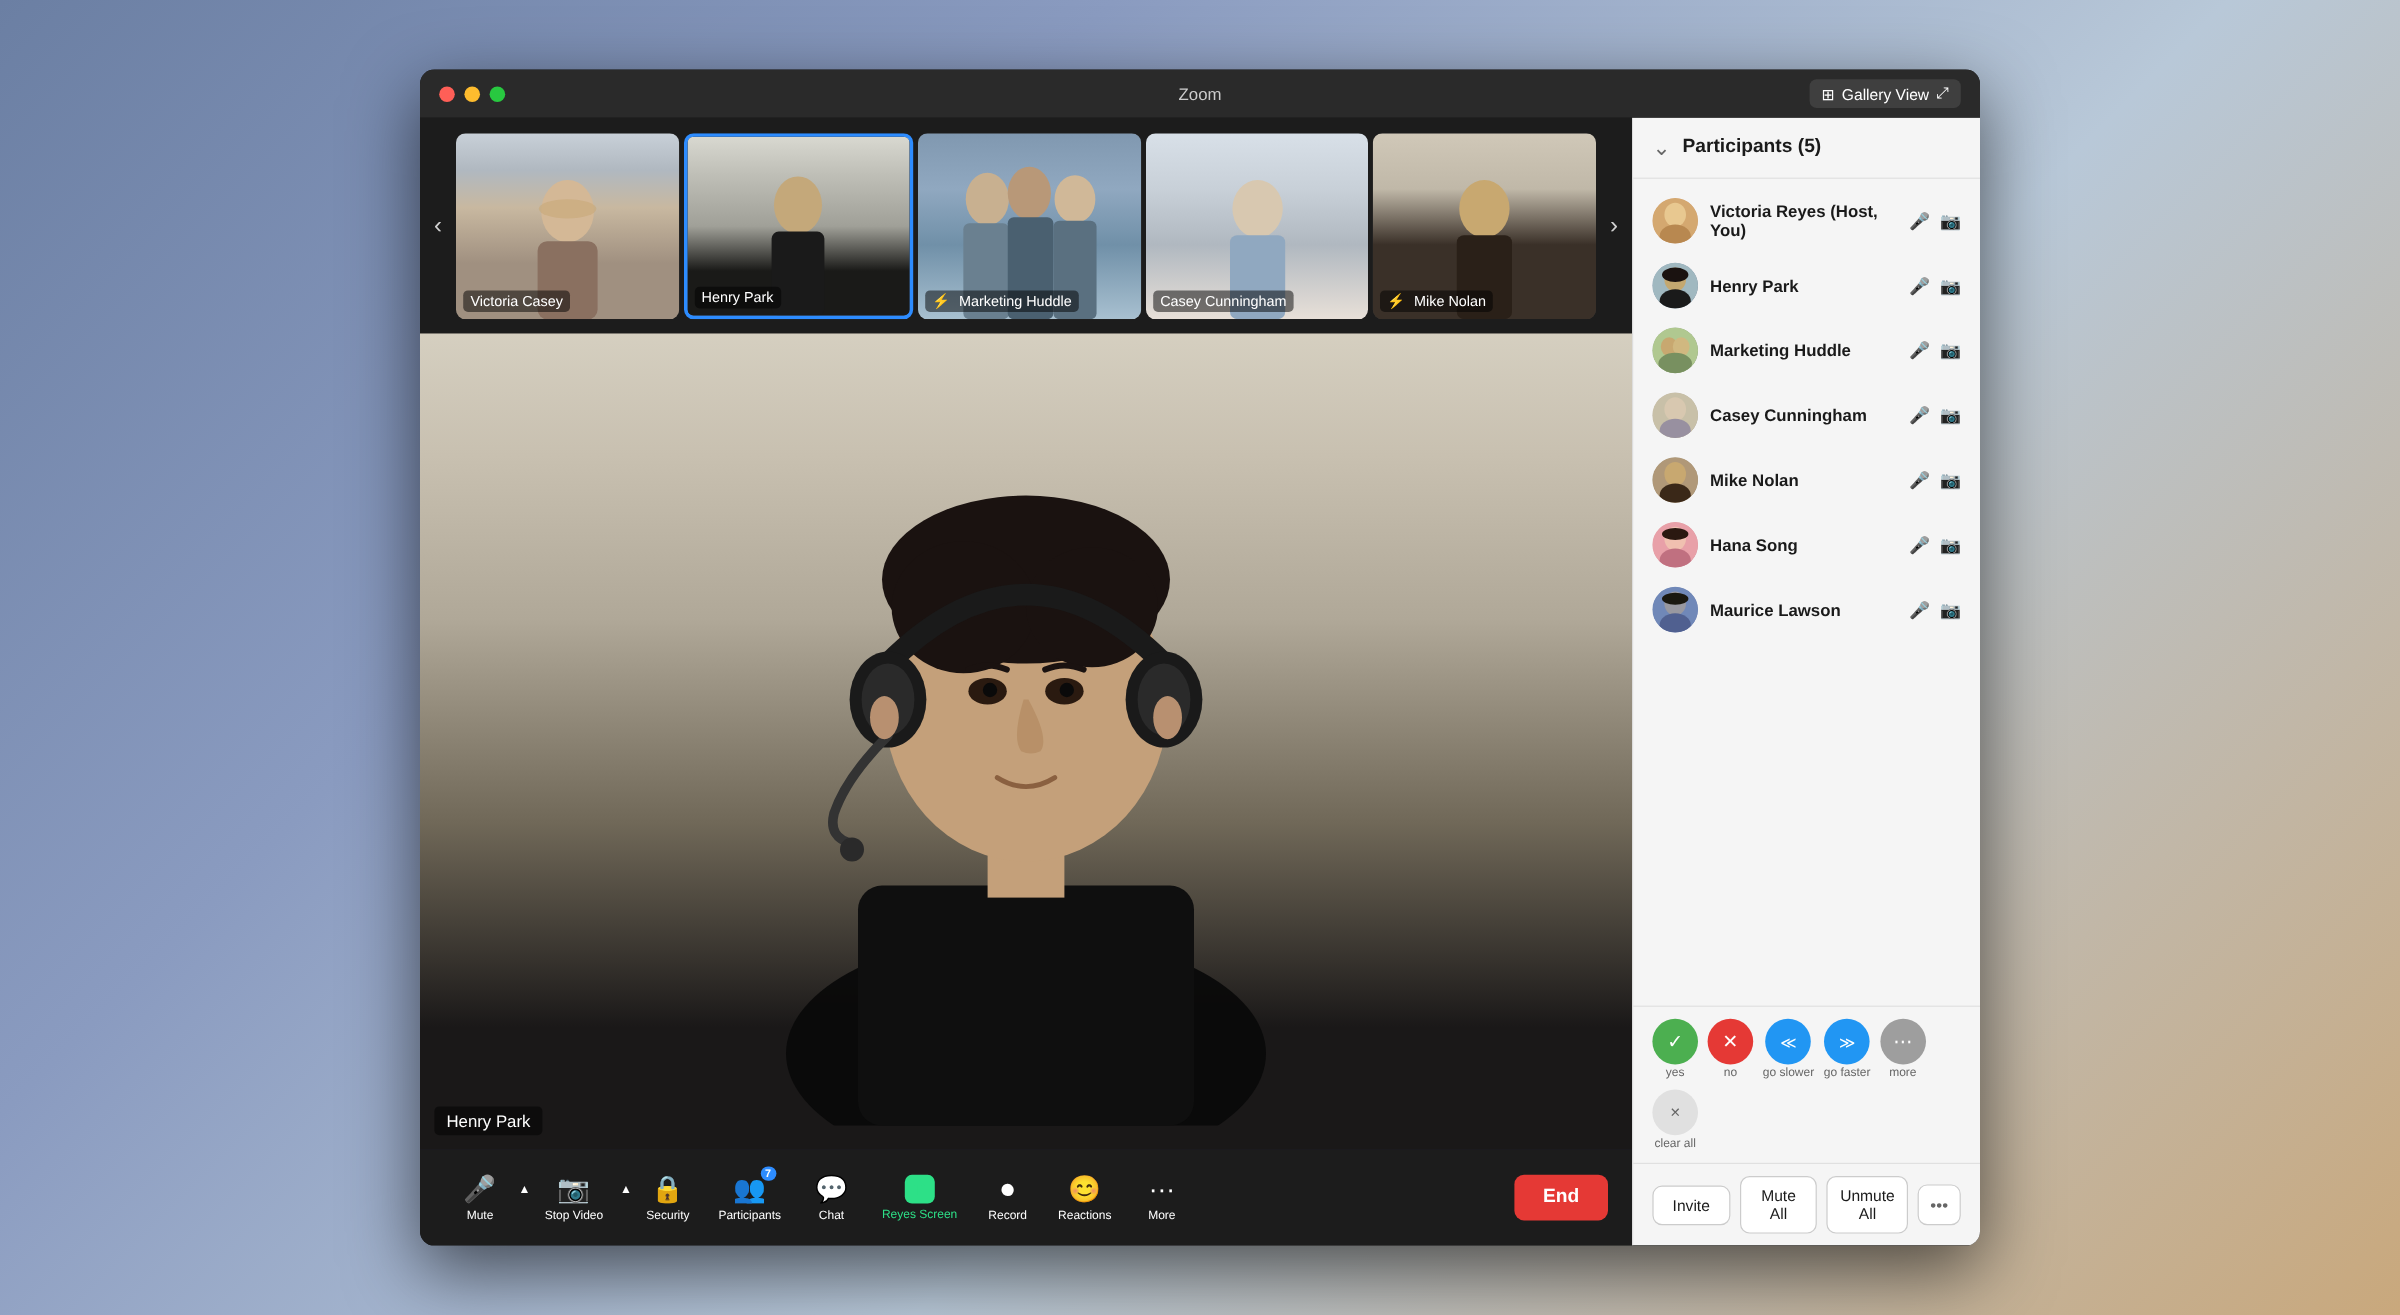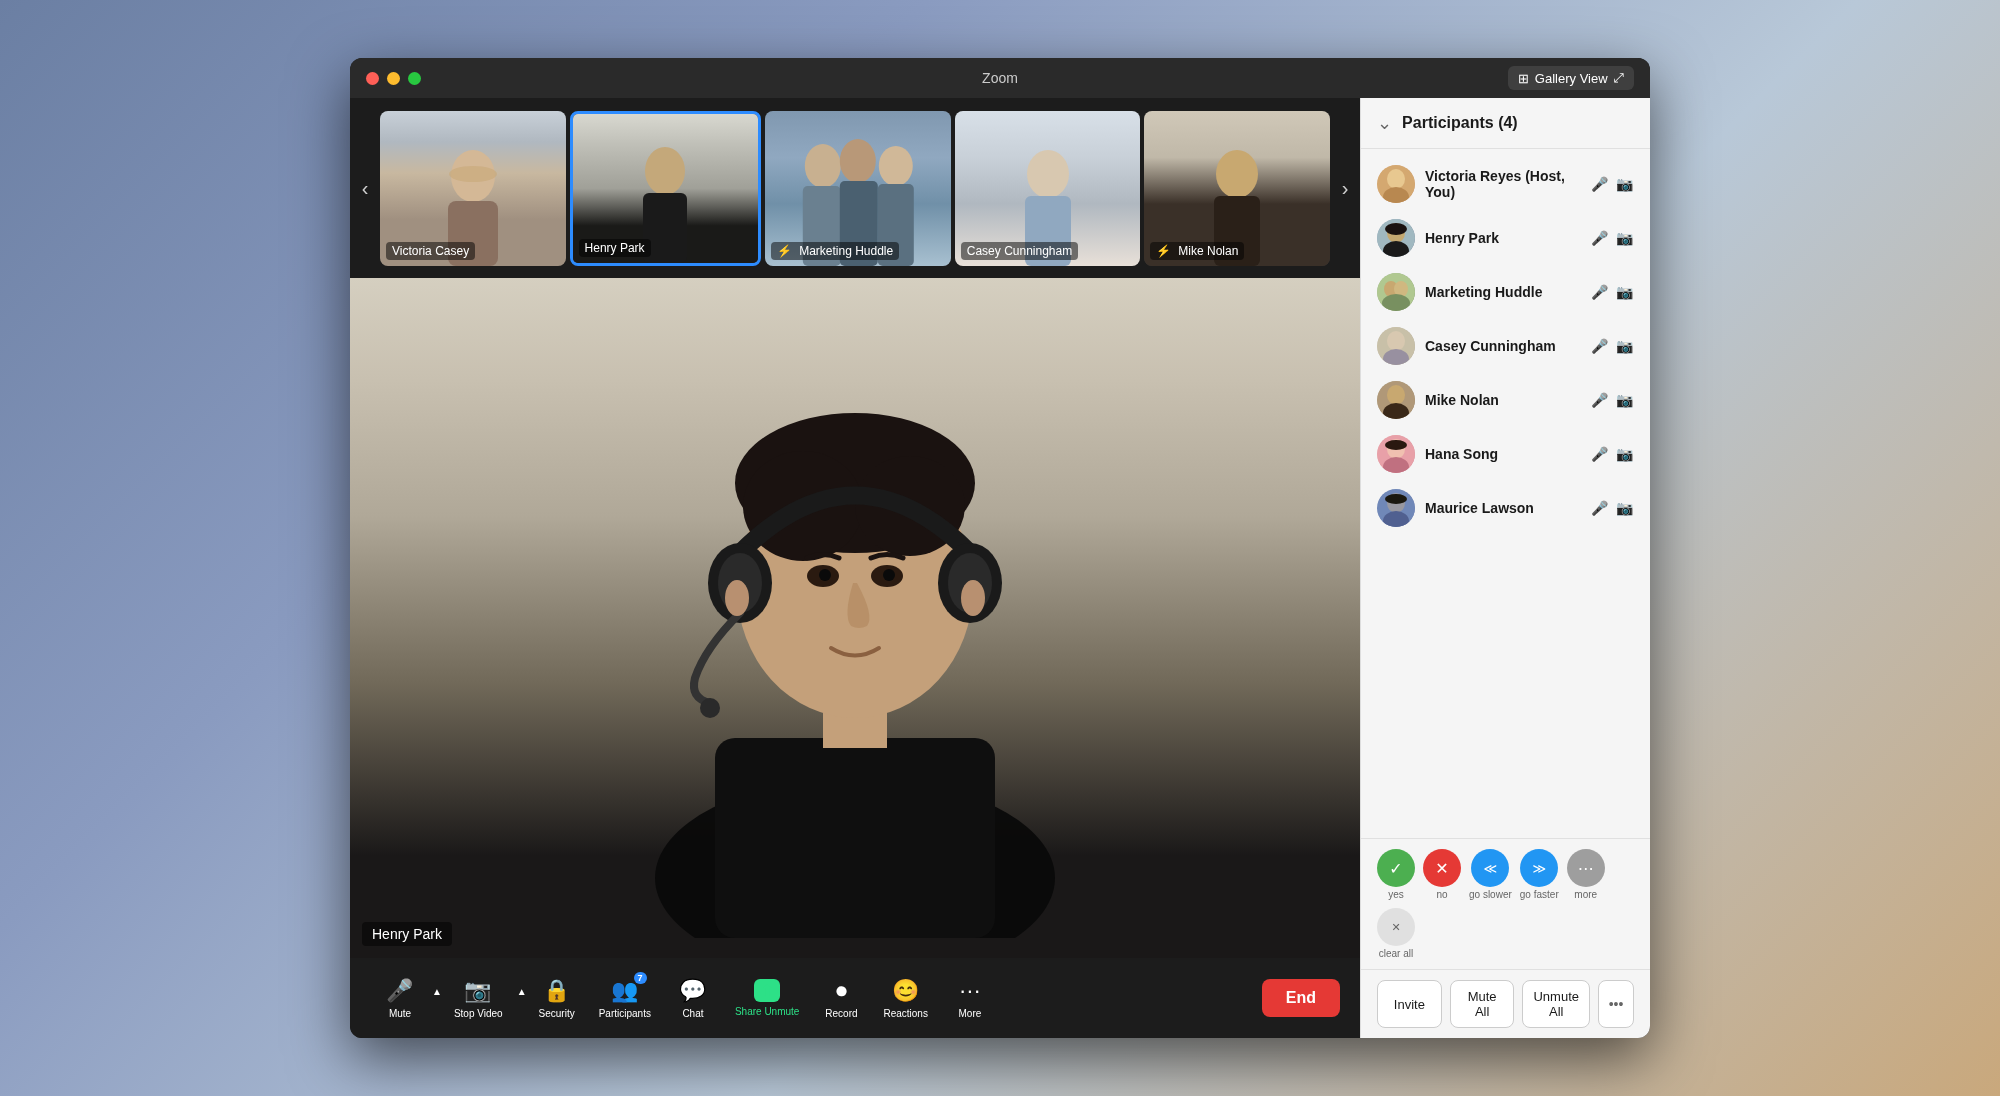--- a/index.html
+++ b/index.html
@@ -339,20 +339,21 @@
       font-size: 10px;
       color: #666;
     }
 
     
     .panel-actions {
       padding: 10px 16px;
       border-top: 1px solid #e0e0e0;
       display: flex;
       gap: 8px;
+      align-items: center;
     }
     .action-btn {
       flex: 1;
       padding: 8px 10px;
       border-radius: 8px;
       border: 1px solid #ccc;
       background: #fff;
       font-size: 13px;
       font-weight: 500;
       cursor: pointer;
@@ -589,21 +590,21 @@
           <span class="toolbar-label">Participants</span>
         </div>
 
         <div class="toolbar-item">
           <span class="toolbar-icon">💬</span>
           <span class="toolbar-label">Chat</span>
         </div>
 
         <div class="toolbar-item green-label">
           <span class="toolbar-icon" style="background:#2de087;border-radius:6px;padding:2px 6px;font-size:16px;">⬆</span>
-          <span class="toolbar-label">Share Unmute</span>
+          <span class="toolbar-label">Reyes Screen</span>
         </div>
 
         <div class="toolbar-item">
           <span class="toolbar-icon">⏺</span>
           <span class="toolbar-label">Record</span>
         </div>
 
         <div class="toolbar-item">
           <span class="toolbar-icon">😊</span>
           <span class="toolbar-label">Reactions</span>
@@ -616,21 +617,21 @@
 
         <button class="end-btn">End</button>
       </div>
 
     </div>
 
     <div class="right-panel">
 
       <div class="panel-header">
         <span class="panel-collapse">⌄</span>
-        <span class="panel-title">Participants (4)</span>
+        <span class="panel-title">Participants (5)</span>
       </div>
 
       <div class="participants-list">
 
         <div class="participant-row">
           <div class="participant-avatar av-victoria">
             <svg width="38" height="38" viewBox="0 0 38 38">
               <circle cx="19" cy="19" r="19" fill="#d4a870"></circle>
               <ellipse cx="19" cy="14" rx="9" ry="10" fill="#e8c890"></ellipse>
               <ellipse cx="19" cy="32" rx="13" ry="10" fill="#b88850"></ellipse>

